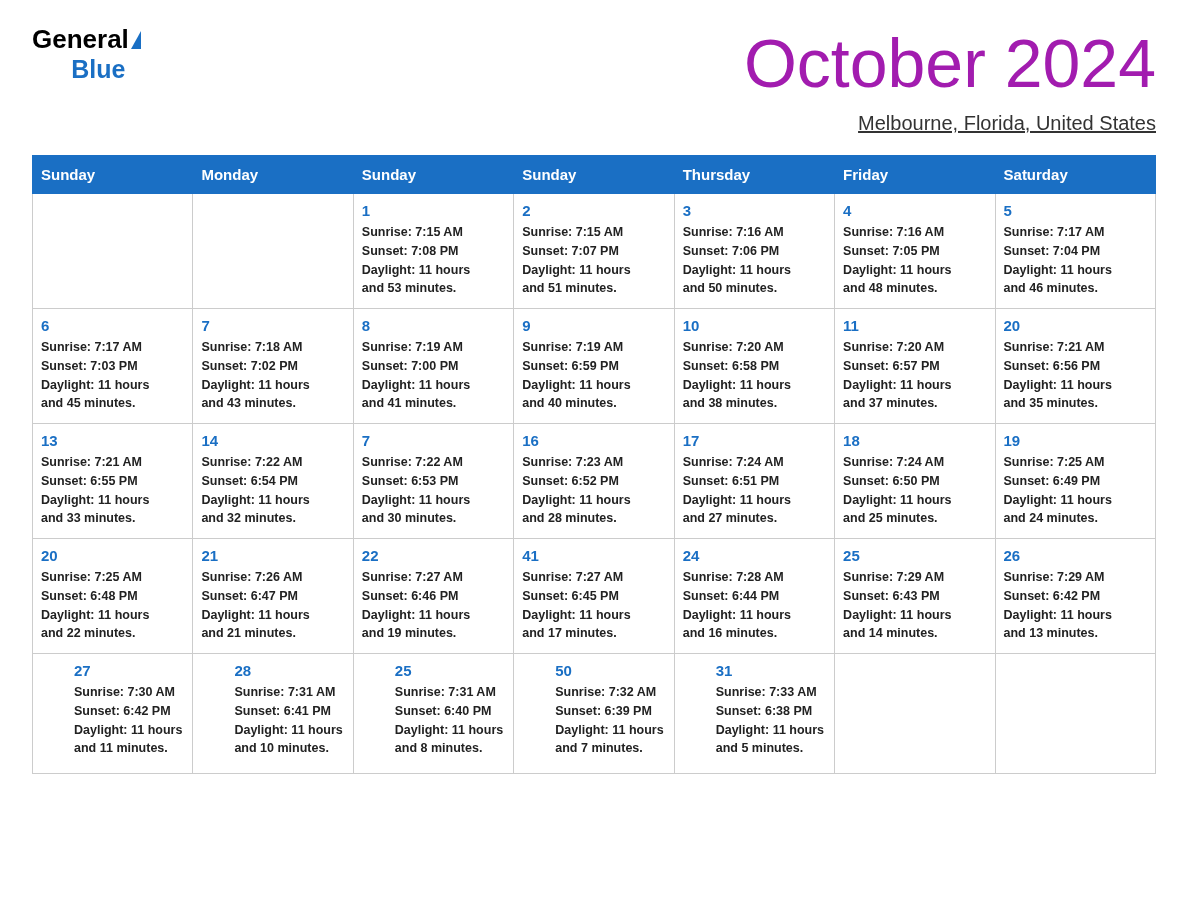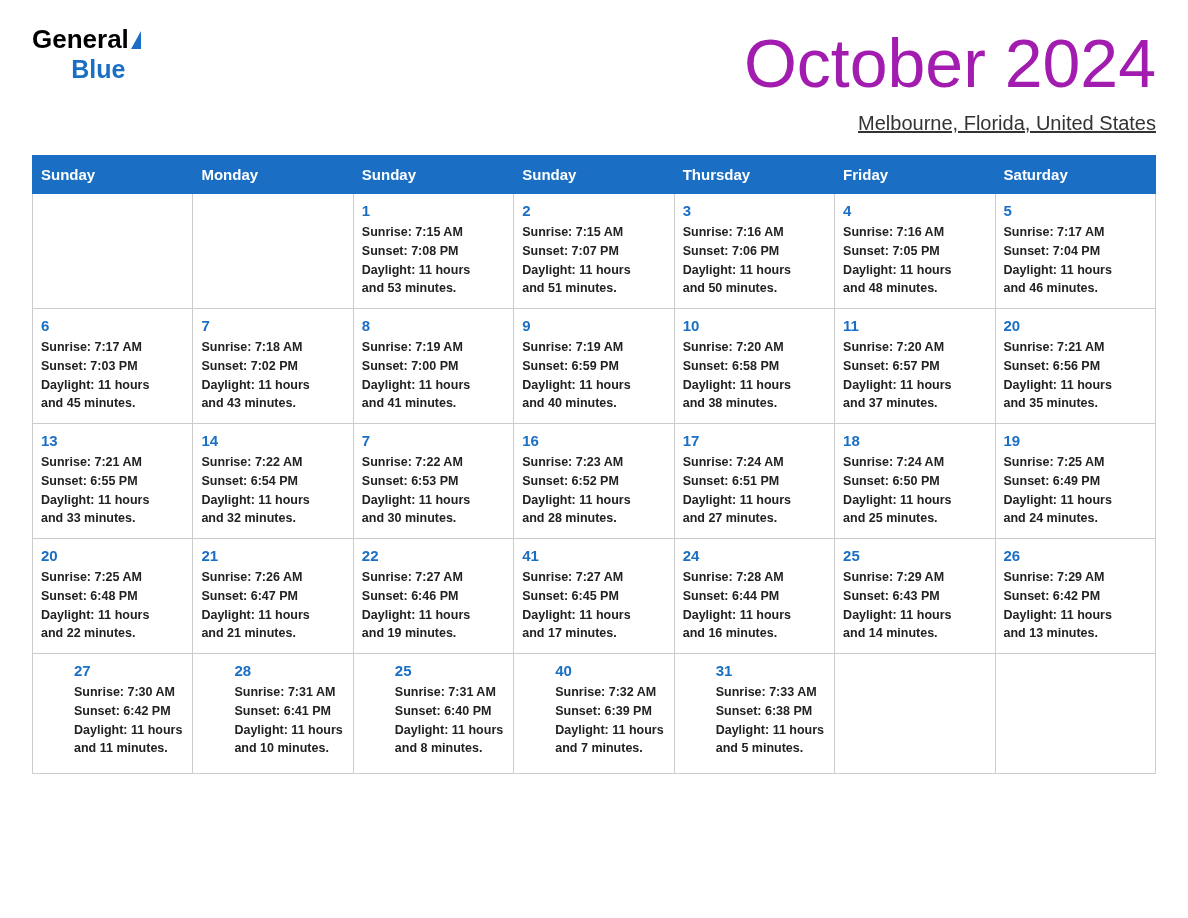--- a/index.html
+++ b/index.html
@@ -250,21 +250,21 @@
         </td>
         <td>
           <span class="day-number">28</span>
           <div class="day-info">Sunrise: 7:31 AM<br>Sunset: 6:41 PM<br>Daylight: 11 hours<br>and 10 minutes.</div>
         </td>
         <td>
           <span class="day-number">25</span>
           <div class="day-info">Sunrise: 7:31 AM<br>Sunset: 6:40 PM<br>Daylight: 11 hours<br>and 8 minutes.</div>
         </td>
         <td>
-          <span class="day-number">40</span>
+          <span class="day-number">50</span>
           <div class="day-info">Sunrise: 7:32 AM<br>Sunset: 6:39 PM<br>Daylight: 11 hours<br>and 7 minutes.</div>
         </td>
         <td>
           <span class="day-number">31</span>
           <div class="day-info">Sunrise: 7:33 AM<br>Sunset: 6:38 PM<br>Daylight: 11 hours<br>and 5 minutes.</div>
         </td>
         <td></td>
         <td></td>
       </tr>
     </tbody>

